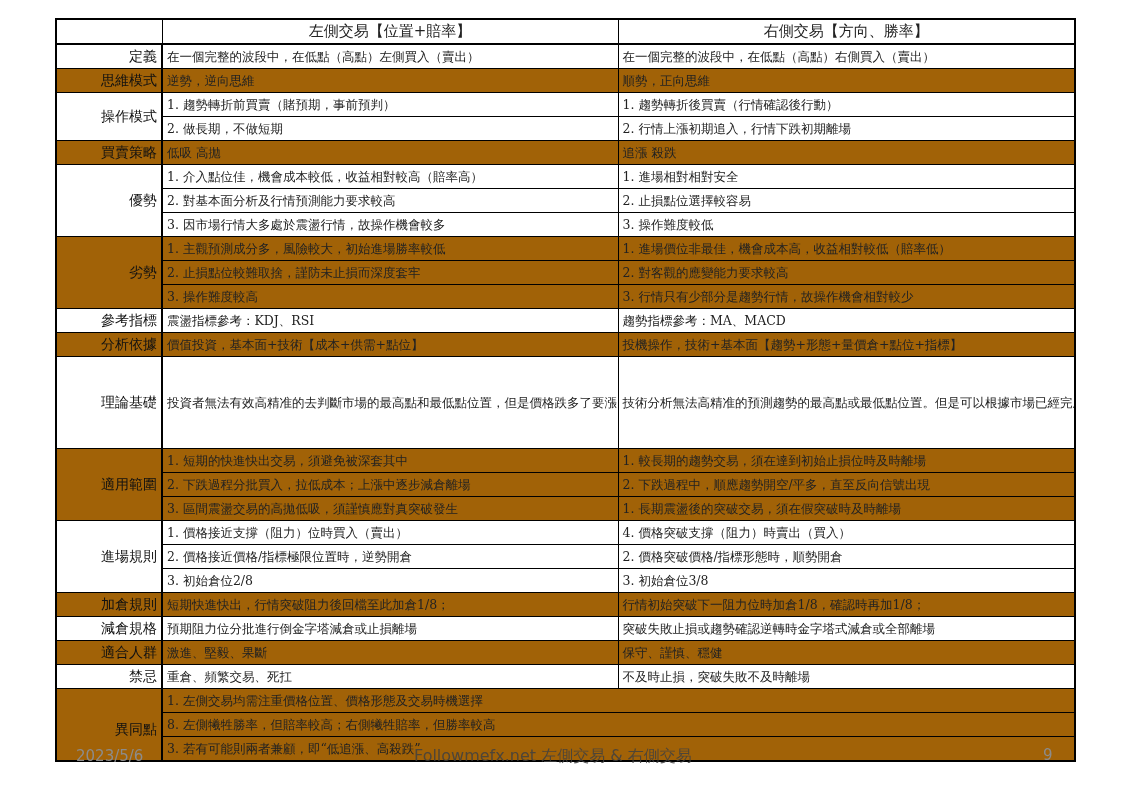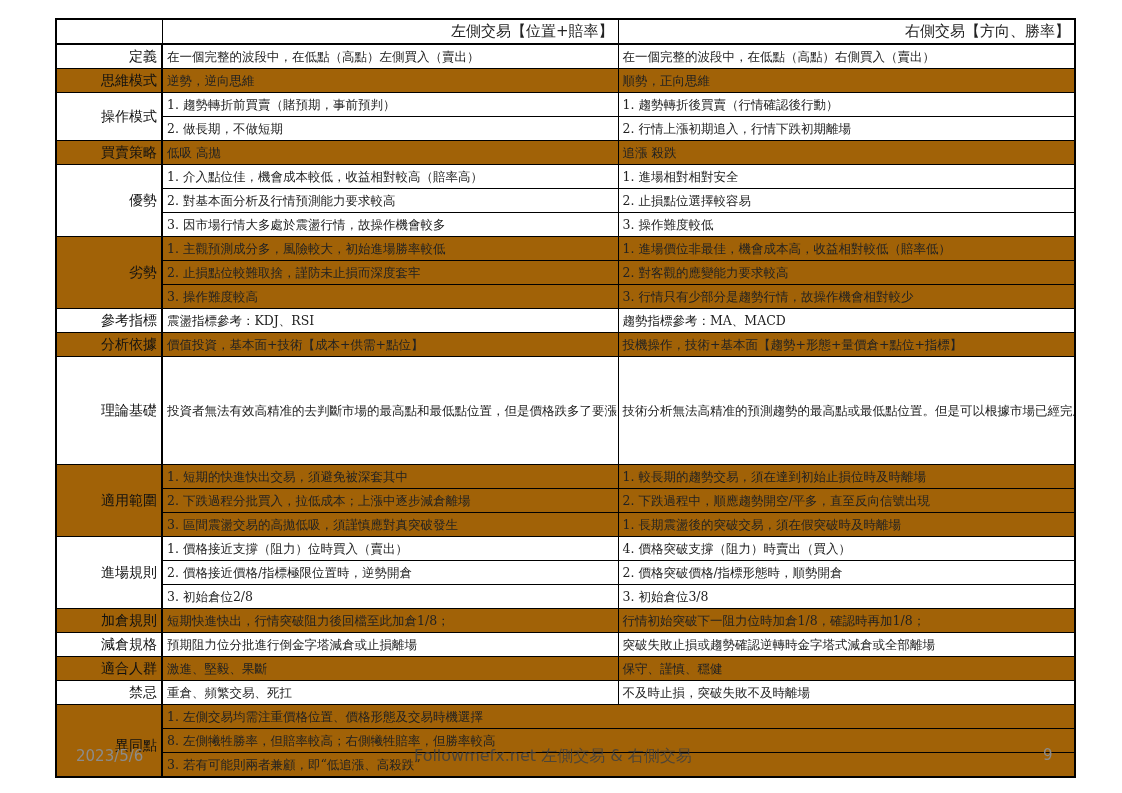--- a/index.html
+++ b/index.html
@@ -14,21 +14,21 @@
     font-size: 12.5px; color: #222; white-space: nowrap; overflow: hidden;
     vertical-align: middle;
   }
   col.c-label { width: 106px; }
   col.c-left { width: 456px; }
   col.c-right { width: 457px; }
   table.cmp td.label {
     font-family: "DejaVu Sans", sans-serif; font-size: 14px; text-align: right; color: #111;
     border-right: 2px solid #000;
   }
-  table.cmp th { font-family: "DejaVu Sans", sans-serif; font-weight: normal; font-size: 15px; text-align: right; border-bottom: 2px solid #000; }
+  table.cmp th { font-family: "DejaVu Sans", sans-serif; font-weight: normal; font-size: 15px; text-align: center; border-bottom: 2px solid #000; }
   th.h-left { color: #e00000; }
   th.h-right { color: #1020c8; }
   th.h-blank { border-right: 2px solid #000; }
   tr.shade td { background: #a16207; }
   td.para { white-space: normal; line-height: 17.5px; height: auto; padding-top: 2px; padding-bottom: 2px; }
   td.para-left { padding-top: 4px; }
   .footer-date {
     position: absolute; left: 76px; top: 747px; font-family: "DejaVu Sans", sans-serif;
     font-size: 15px; color: #8c8c8c;
   }
@@ -119,21 +119,21 @@
     <td>震盪指標參考：KDJ、RSI</td>
     <td>趨勢指標參考：MA、MACD</td>
   </tr>
 
   <tr class="shade">
     <td class="label">分析依據</td>
     <td>價值投資，基本面+技術【成本+供需+點位】</td>
     <td>投機操作，技術+基本面【趨勢+形態+量價倉+點位+指標】</td>
   </tr>
 
-  <tr style="height:108px;">
+  <tr style="height:92px;">
     <td class="label">理論基礎</td>
     <td class="para para-left">投資者無法有效高精准的去判斷市場的最高點和最低點位置，但是價格跌多了要漲，漲多了要跌。在下跌過程中，分筆逐步加碼買入，就會大幅度的拉低成本，只要市場有一定幅度的轉向，就可以開始獲利。</td>
     <td class="para">技術分析無法高精准的預測趨勢的最高點或最低點位置。但是可以根據市場已經完成的走勢圖來判定一輪上漲趨勢或者下跌趨勢是否已經出現真正的轉折。主動放棄買在最低點和賣在最高點的訴求。而在轉捩點出現之後，趨勢基本確立，且判定為一輪上漲趨勢已經形成慣性，中期不會出現大逆轉前提下，開始建倉，趨勢確認逆轉時賣出。</td>
   </tr>
 
   <tr class="shade">
     <td class="label" rowspan="3">適用範圍</td>
     <td>1. 短期的快進快出交易，須避免被深套其中</td>
     <td>1. 較長期的趨勢交易，須在達到初始止損位時及時離場</td>
   </tr>

